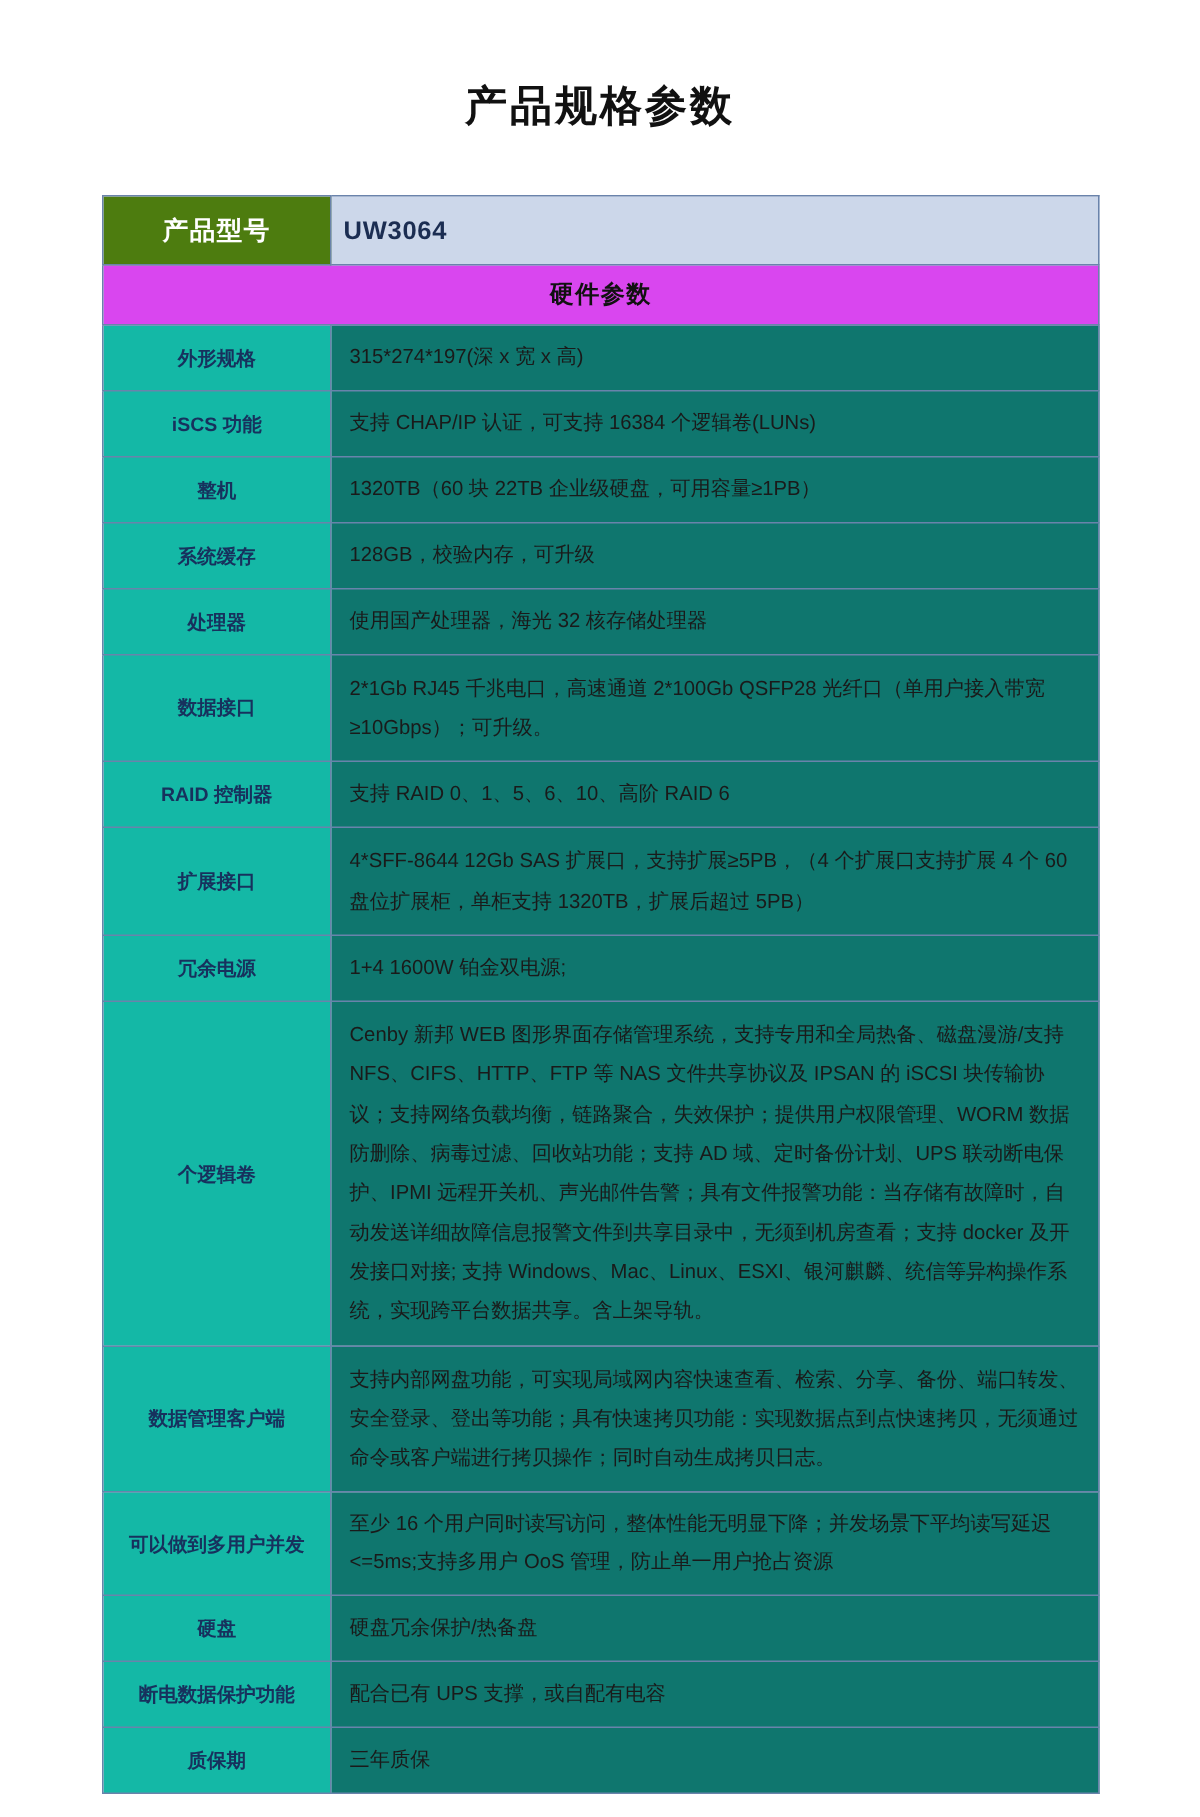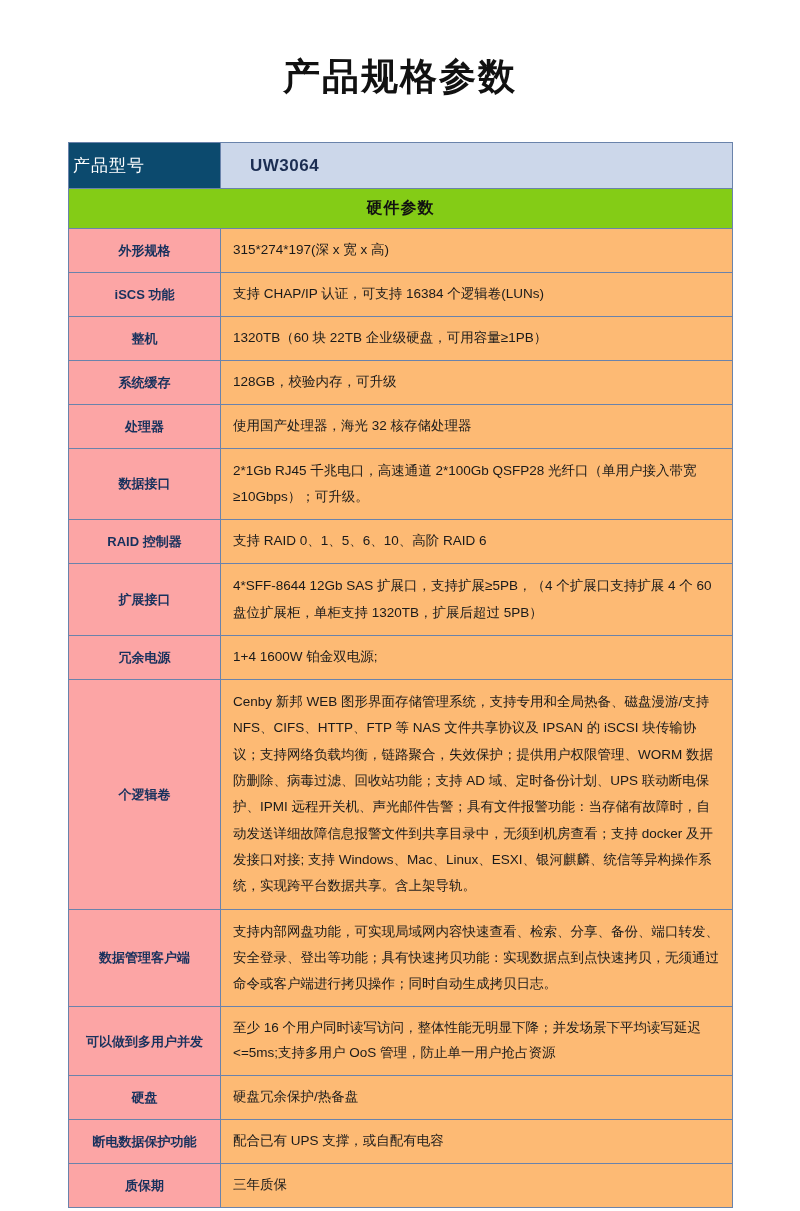--- a/index.html
+++ b/index.html
@@ -14,21 +14,21 @@
     color: #1a1a1a;
     -webkit-font-smoothing: antialiased;
   }
   .page {
     width: 800px;
     box-sizing: border-box;
     padding: 0;
   }
   .doc-title {
     text-align: center;
-    font-size: 37px;
+    font-size: 28px;
     font-weight: bold;
     letter-spacing: 2px;
     color: #111111;
     margin: 0;
     padding: 52px 0 40px 0;
   }
   .spec-table-wrap {
     padding: 0 68px 0 68px;
   }
   table.spec-table {
@@ -39,58 +39,58 @@
   }
   table.spec-table td {
     border: 1px solid #6a83ab;
     vertical-align: middle;
   }
   col.label-col { width: 152px; }
   col.value-col { width: 512px; }
 
   
   .hdr-label {
-    background: #0c4a6e;
+    background: #4d7c0f;
     color: #ffffff;
-    font-weight: normal;
+    font-weight: bold;
     font-size: 17px;
-    text-align: left;
+    text-align: center;
     letter-spacing: 1px;
     padding: 11px 4px;
   }
   .hdr-value {
     background: #ccd7ea;
     color: #1b2d52;
     font-weight: bold;
     font-size: 17px;
-    padding: 11px 29px;
+    padding: 11px 8px;
     letter-spacing: 0.5px;
   }
   
   .section-row td {
-    background: #84cc16;
+    background: #d946ef;
     text-align: center;
     font-weight: bold;
     font-size: 16px;
     color: #111111;
     padding: 9px 4px;
     letter-spacing: 1px;
   }
   
   .row-label {
-    background: #fca5a5;
+    background: #14b8a6;
     color: #17315d;
     font-weight: bold;
     font-size: 13px;
     text-align: center;
     padding: 9px 6px;
     line-height: 1.5;
   }
   .row-value {
-    background: #fdba74;
+    background: #0f766e;
     color: #1a1a1a;
     font-size: 13.5px;
     padding: 9px 12px;
     line-height: 1.85;
     text-align: left;
   }
   .row-value.tall {
     line-height: 1.95;
   }
 </style>

